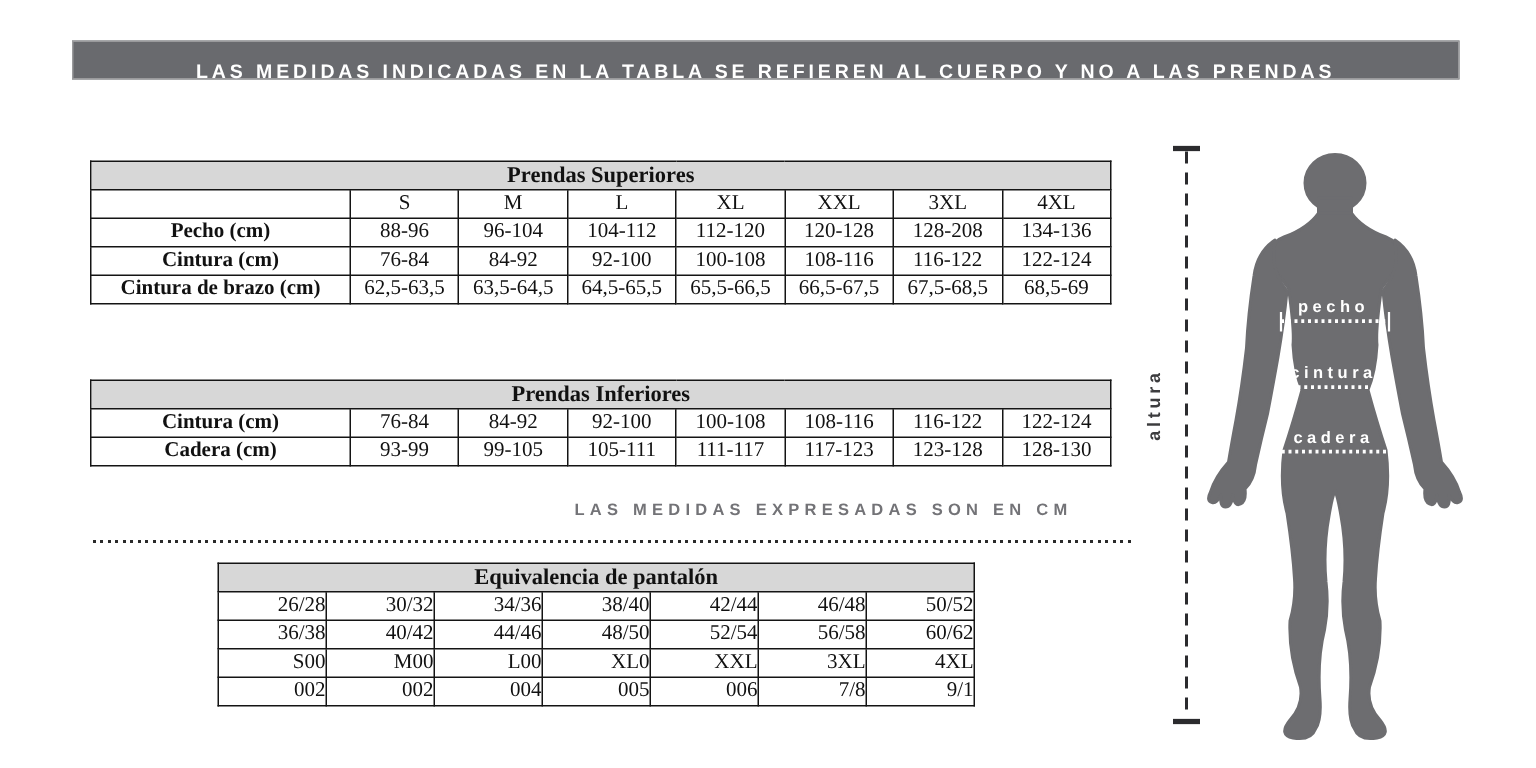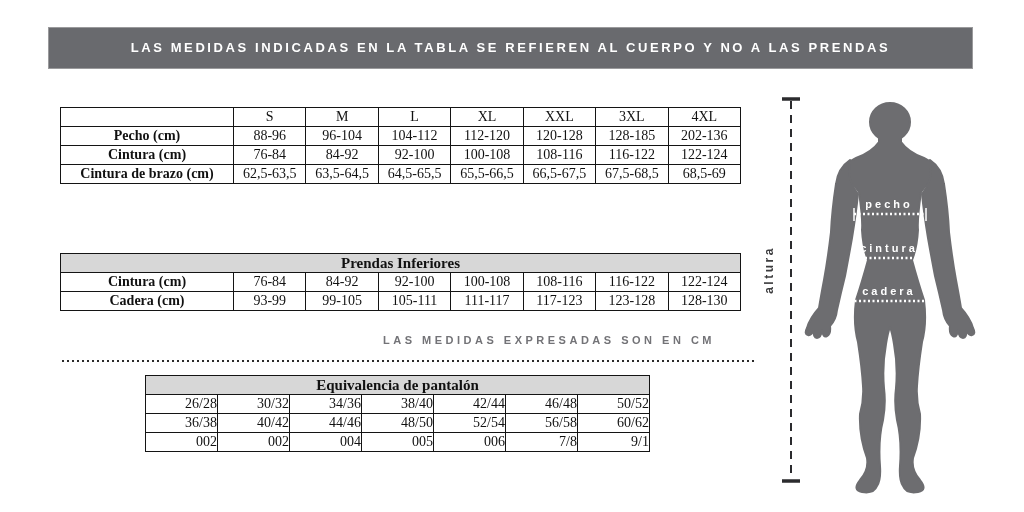--- a/index.html
+++ b/index.html
@@ -1,21 +1,21 @@
 <!DOCTYPE html>
 <html><head>
 <meta charset="utf-8">
 <style>
   html,body{margin:0;padding:0;}
   body{width:1024px;height:512px;position:relative;background:#ffffff;overflow:hidden;
        font-family:"Liberation Sans",sans-serif;}
   .abs{position:absolute;}
 
   
-  #banner{left:48px;top:27px;width:925px;height:42px;background:#696a6e;
+  #banner{left:48px;top:27px;width:925px;height:26px;background:#696a6e;
           border:1px solid #9a9a9c;box-sizing:border-box;color:#ffffff;
           font-size:13px;font-weight:bold;letter-spacing:2.6px;text-align:center;
           line-height:40px;white-space:nowrap;}
 
   
   table.t{border-collapse:collapse;table-layout:fixed;font-family:"Liberation Serif",serif;
           font-size:14px;color:#111;}
   table.t td{border:1.5px solid #141414;text-align:center;height:18px;padding:0;
              overflow:hidden;white-space:nowrap;}
   td.cap{background:#d7d7d7;font-weight:bold;font-size:15px;}
@@ -44,39 +44,42 @@
 <body>
 
 <div id="banner" class="abs">LAS MEDIDAS INDICADAS EN LA TABLA SE REFIEREN AL CUERPO Y NO A LAS PRENDAS</div>
 
 <table id="t1" class="t abs">
   <colgroup>
       <col class="c0">
       <col span="7">
     </colgroup>
   <tbody>
+      <tr>
+        <td class="cap" colspan="8">Prendas Superiores</td>
+      </tr>
   <tr>
     <td class="lbl"></td>
     <td>S</td>
     <td>M</td>
     <td>L</td>
     <td>XL</td>
     <td>XXL</td>
     <td>3XL</td>
     <td>4XL</td>
   </tr>
   <tr>
     <td class="lbl">Pecho (cm)</td>
     <td>88-96</td>
     <td>96-104</td>
     <td>104-112</td>
     <td>112-120</td>
     <td>120-128</td>
-    <td>128-185</td>
-    <td>202-136</td>
+    <td>128-208</td>
+    <td>134-136</td>
   </tr>
   <tr>
     <td class="lbl">Cintura (cm)</td>
     <td>76-84</td>
     <td>84-92</td>
     <td>92-100</td>
     <td>100-108</td>
     <td>108-116</td>
     <td>116-122</td>
     <td>122-124</td>
@@ -144,20 +147,29 @@
     <td>50/52</td>
   </tr>
   <tr>
     <td>36/38</td>
     <td>40/42</td>
     <td>44/46</td>
     <td>48/50</td>
     <td>52/54</td>
     <td>56/58</td>
     <td>60/62</td>
+  </tr>
+  <tr>
+    <td>S00</td>
+    <td>M00</td>
+    <td>L00</td>
+    <td>XL0</td>
+    <td>XXL</td>
+    <td>3XL</td>
+    <td>4XL</td>
   </tr>
   <tr>
     <td>002</td>
     <td>002</td>
     <td>004</td>
     <td>005</td>
     <td>006</td>
     <td>7/8</td>
     <td>9/1</td>
   </tr>

